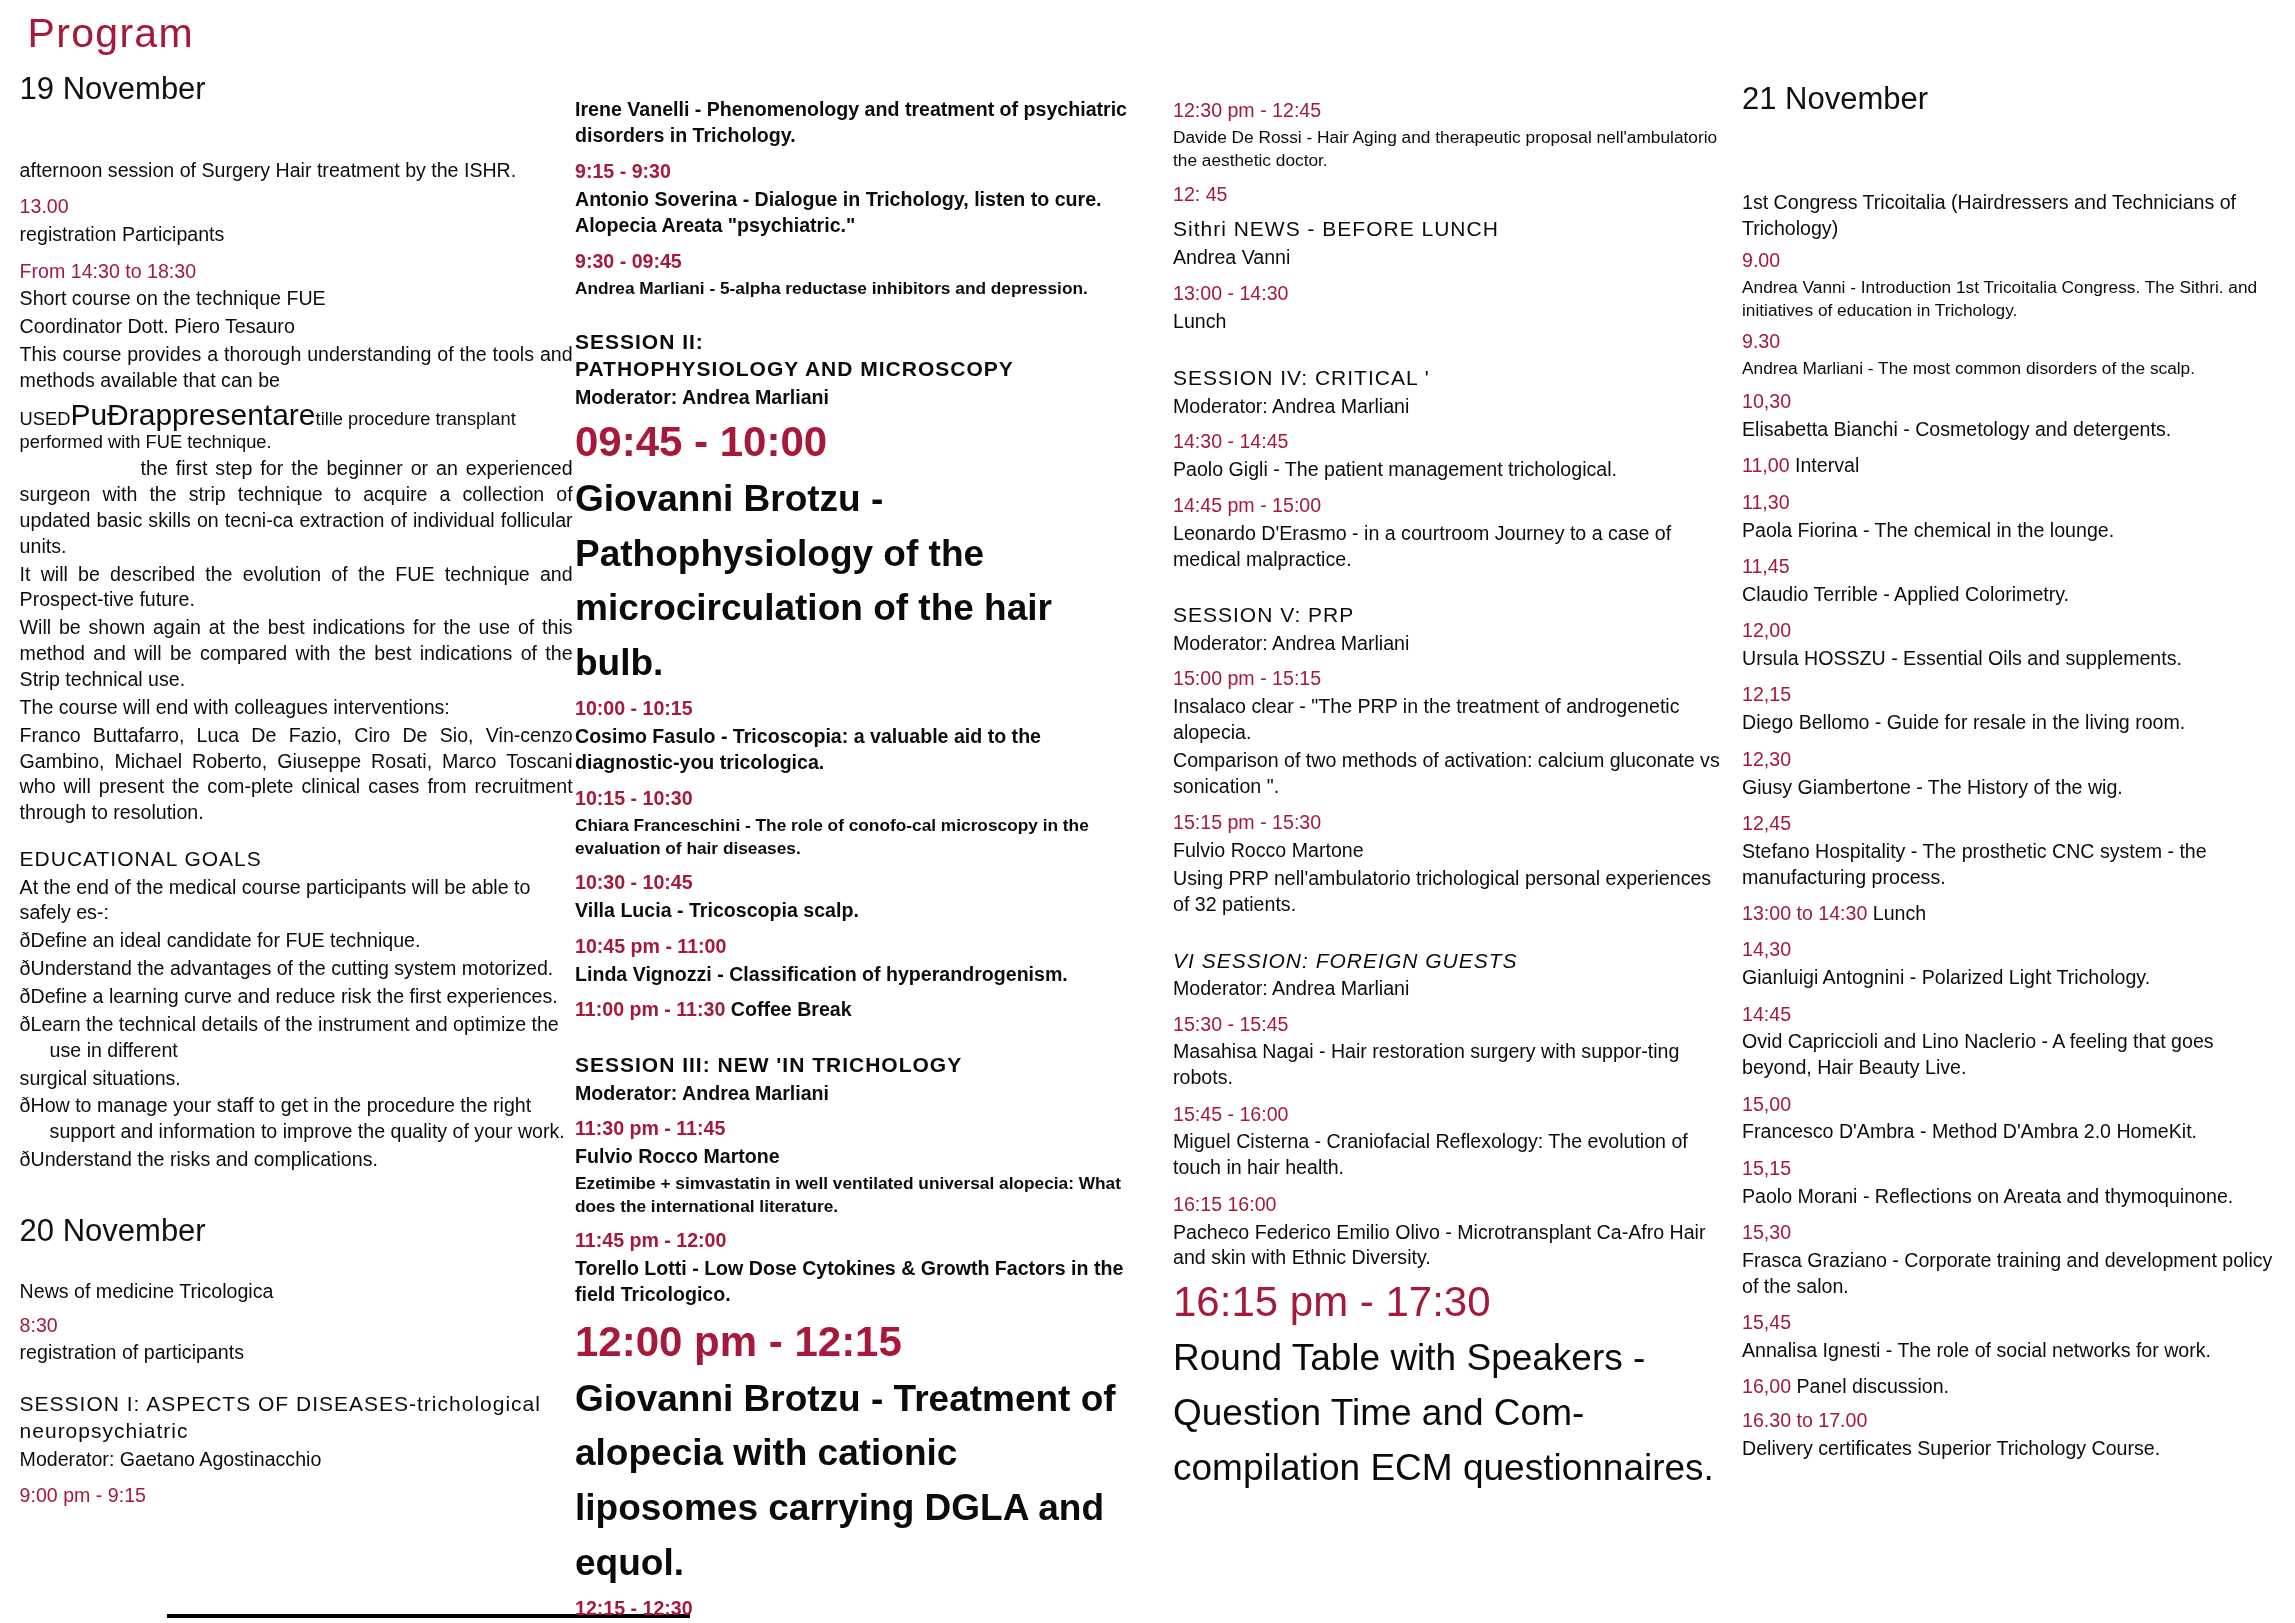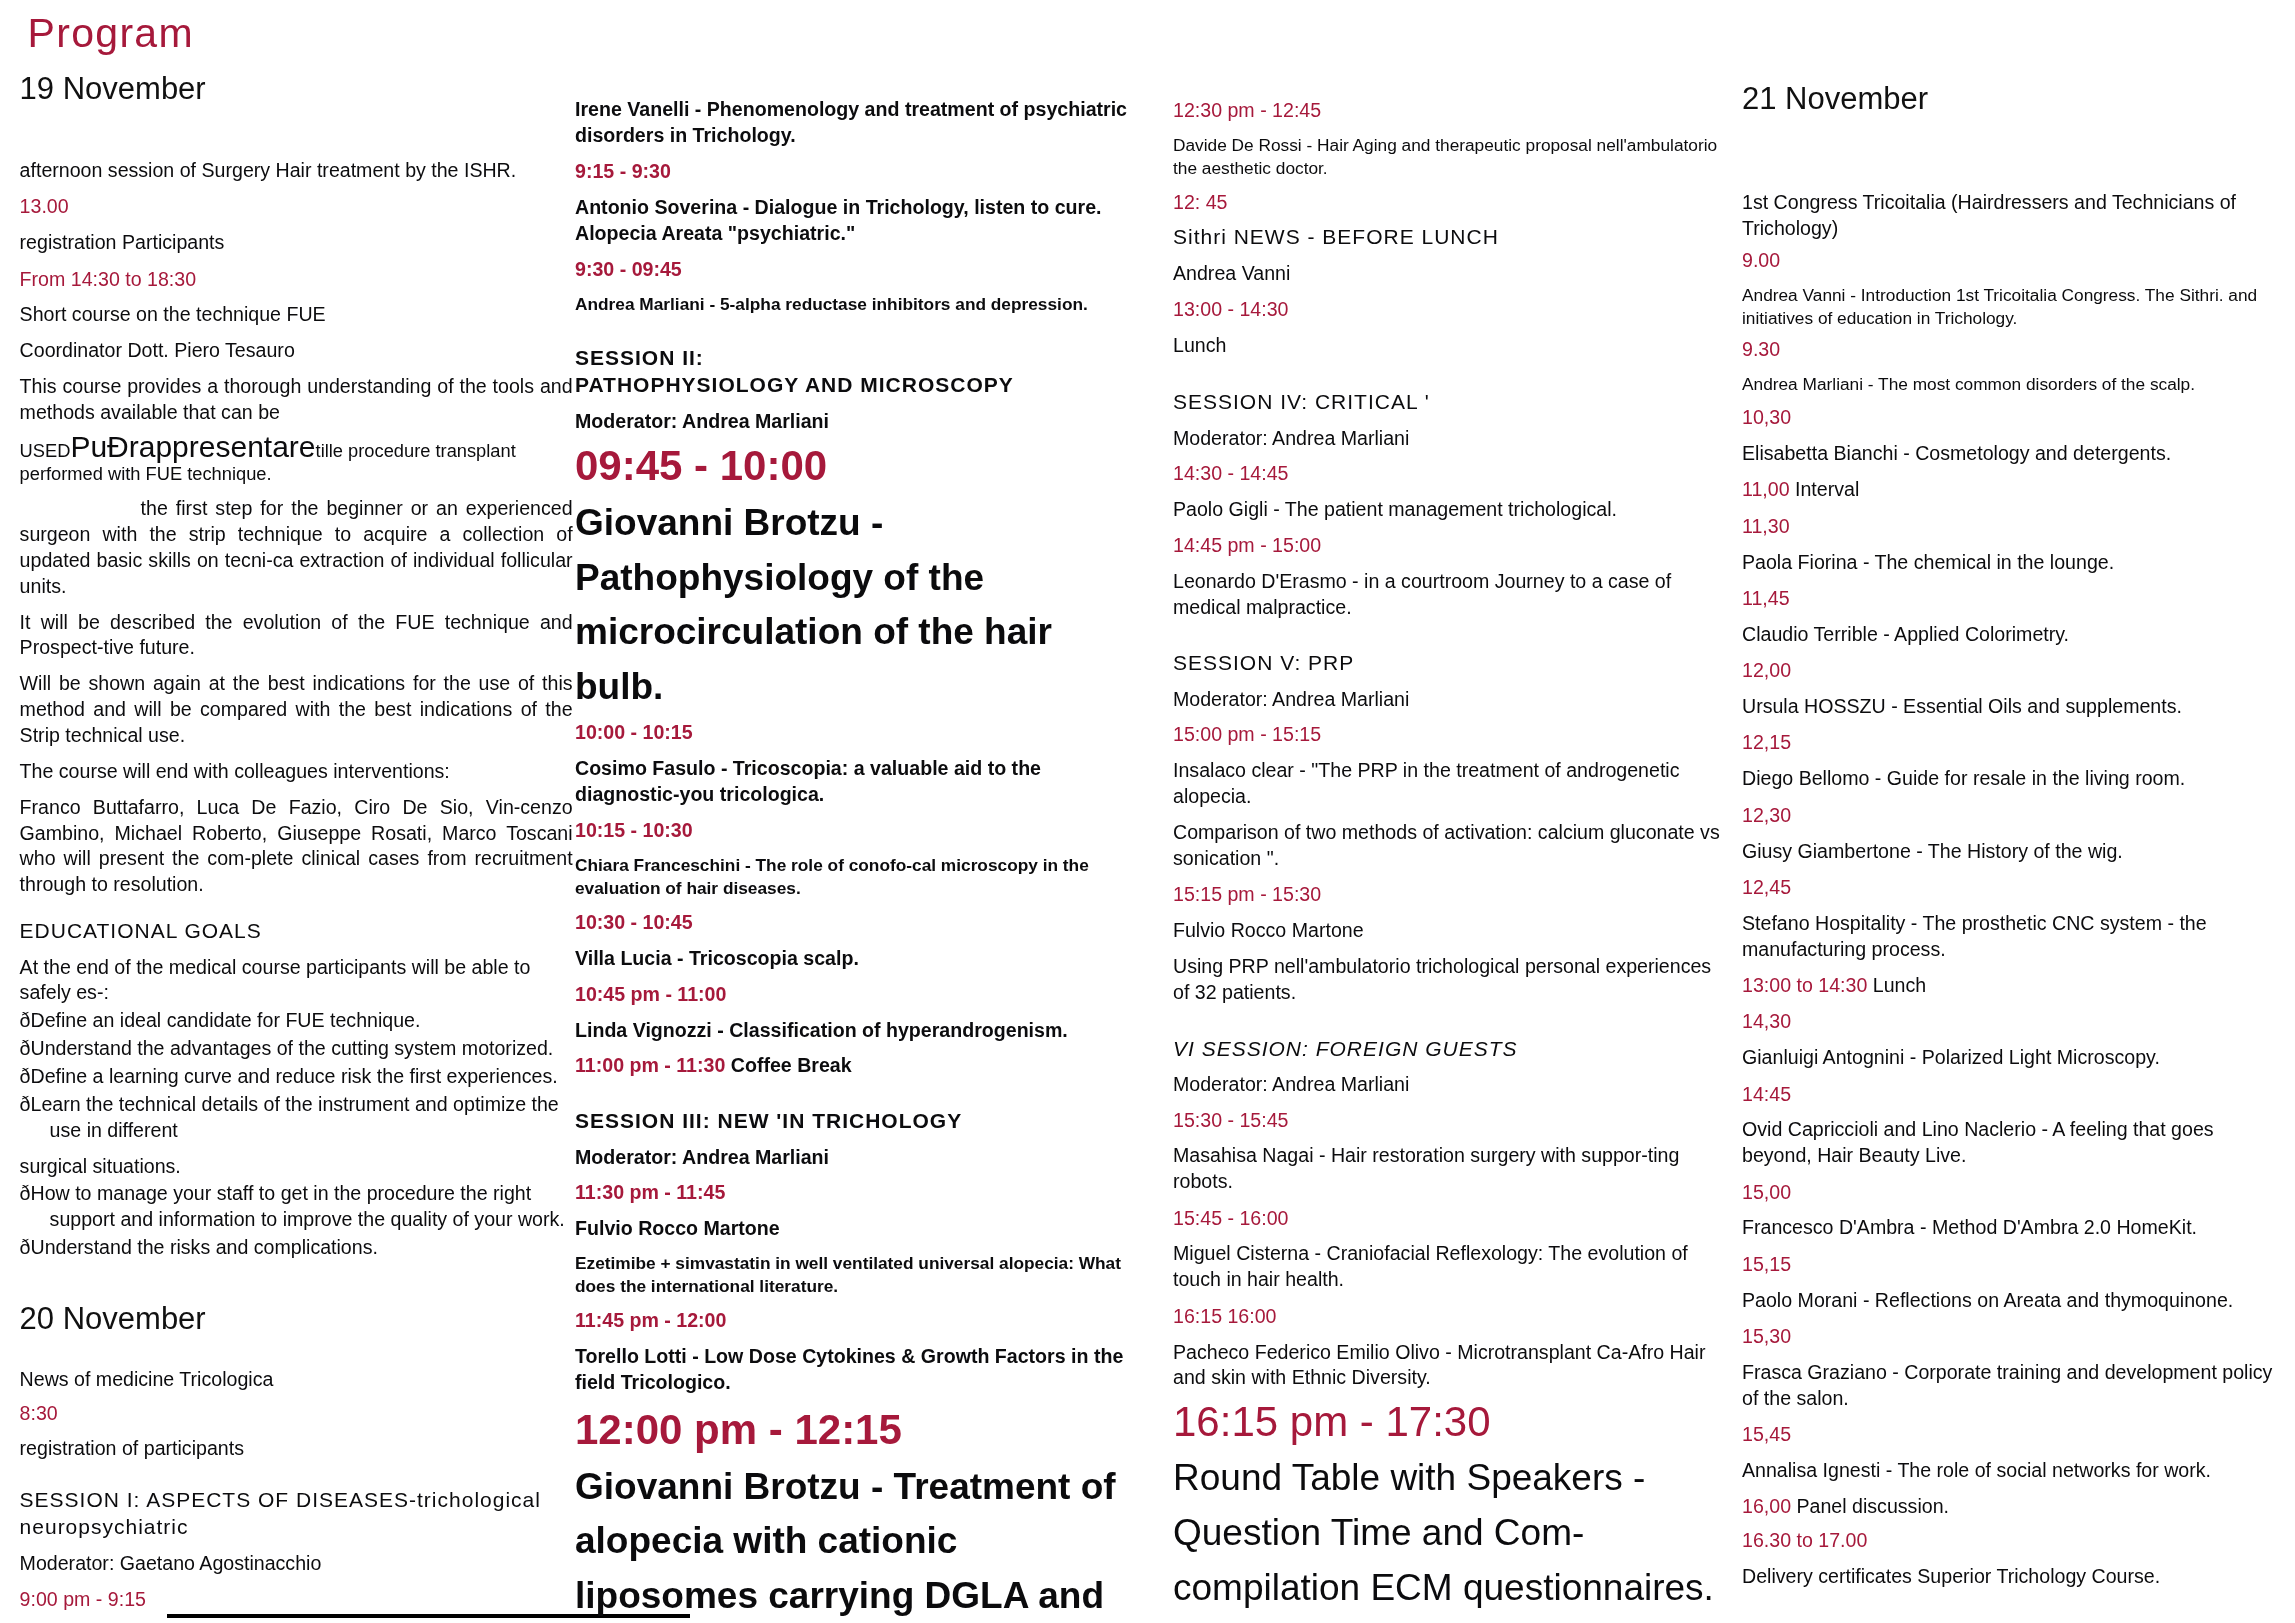--- a/index.html
+++ b/index.html
@@ -13,21 +13,21 @@
     color:#0c0c0e;
   }
   .column{position:absolute;top:0;bottom:0;}
   .col1{left:19.6px;width:553px;padding-top:13px;}
   .col2{left:575px;width:564px;padding-top:97px;font-weight:bold;}
   .col3{left:1173px;width:559px;padding-top:98px;}
   .col4{left:1742px;width:543px;padding-top:82px;}
 
   .t-h1{font-size:41px;line-height:1.0;color:var(--accent);margin:8px;letter-spacing:1.3px;}
   .t-date{font-size:31px;line-height:1.12;color:#111;margin-top:46px;}
-  .t-body{font-size:19.6px;line-height:1.32;margin-top:10px;}
+  .t-body{font-size:19.6px;line-height:1.32;margin-top:2px;}
   .t-body.small{font-size:17.3px;}
   .t-bullet{font-size:19.6px;line-height:1.32;margin-top:2px;padding-left:30px;text-indent:-30px;}
   .t-time{font-size:19.6px;line-height:1.32;color:var(--accent);margin-top:10.5px;}
   .t-timeInline{font-size:19.6px;line-height:1.32;margin-top:10.5px;}
   .t-timeInline .time-part{color:var(--accent);}
   .t-timeInline .rest-part{color:#0c0c0e;}
   .t-session{font-size:21px;line-height:1.28;letter-spacing:1px;margin-top:30px;}
   .t-bigTime{font-size:42px;line-height:1.15;color:var(--accent);margin-top:10.5px;}
   .t-bigTitle{font-size:37px;line-height:1.48;margin-top:5.2px;color:#0b0b0d;}
   .t-mixed{font-size:18.3px;line-height:1.25;margin-top:6.5px;}
@@ -156,21 +156,21 @@
       <div class="t-time">12,00</div>
       <div class="t-body">Ursula HOSSZU - Essential Oils and supplements.</div>
       <div class="t-time">12,15</div>
       <div class="t-body">Diego Bellomo - Guide for resale in the living room.</div>
       <div class="t-time">12,30</div>
       <div class="t-body">Giusy Giambertone - The History of the wig.</div>
       <div class="t-time">12,45</div>
       <div class="t-body">Stefano Hospitality - The prosthetic CNC system - the manufacturing process.</div>
       <div class="t-timeInline"><span class="time-part">13:00 to 14:30</span> <span class="rest-part">Lunch</span></div>
       <div class="t-time">14,30</div>
-      <div class="t-body">Gianluigi Antognini - Polarized Light Microscopy.</div>
+      <div class="t-body">Gianluigi Antognini - Polarized Light Trichology.</div>
       <div class="t-time">14:45</div>
       <div class="t-body">Ovid Capriccioli and Lino Naclerio - A feeling that goes beyond, Hair Beauty Live.</div>
       <div class="t-time">15,00</div>
       <div class="t-body">Francesco D'Ambra - Method D'Ambra 2.0 HomeKit.</div>
       <div class="t-time">15,15</div>
       <div class="t-body">Paolo Morani - Reflections on Areata and thymoquinone.</div>
       <div class="t-time">15,30</div>
       <div class="t-body">Frasca Graziano - Corporate training and development policy of the salon.</div>
       <div class="t-time">15,45</div>
       <div class="t-body">Annalisa Ignesti - The role of social networks for work.</div>

